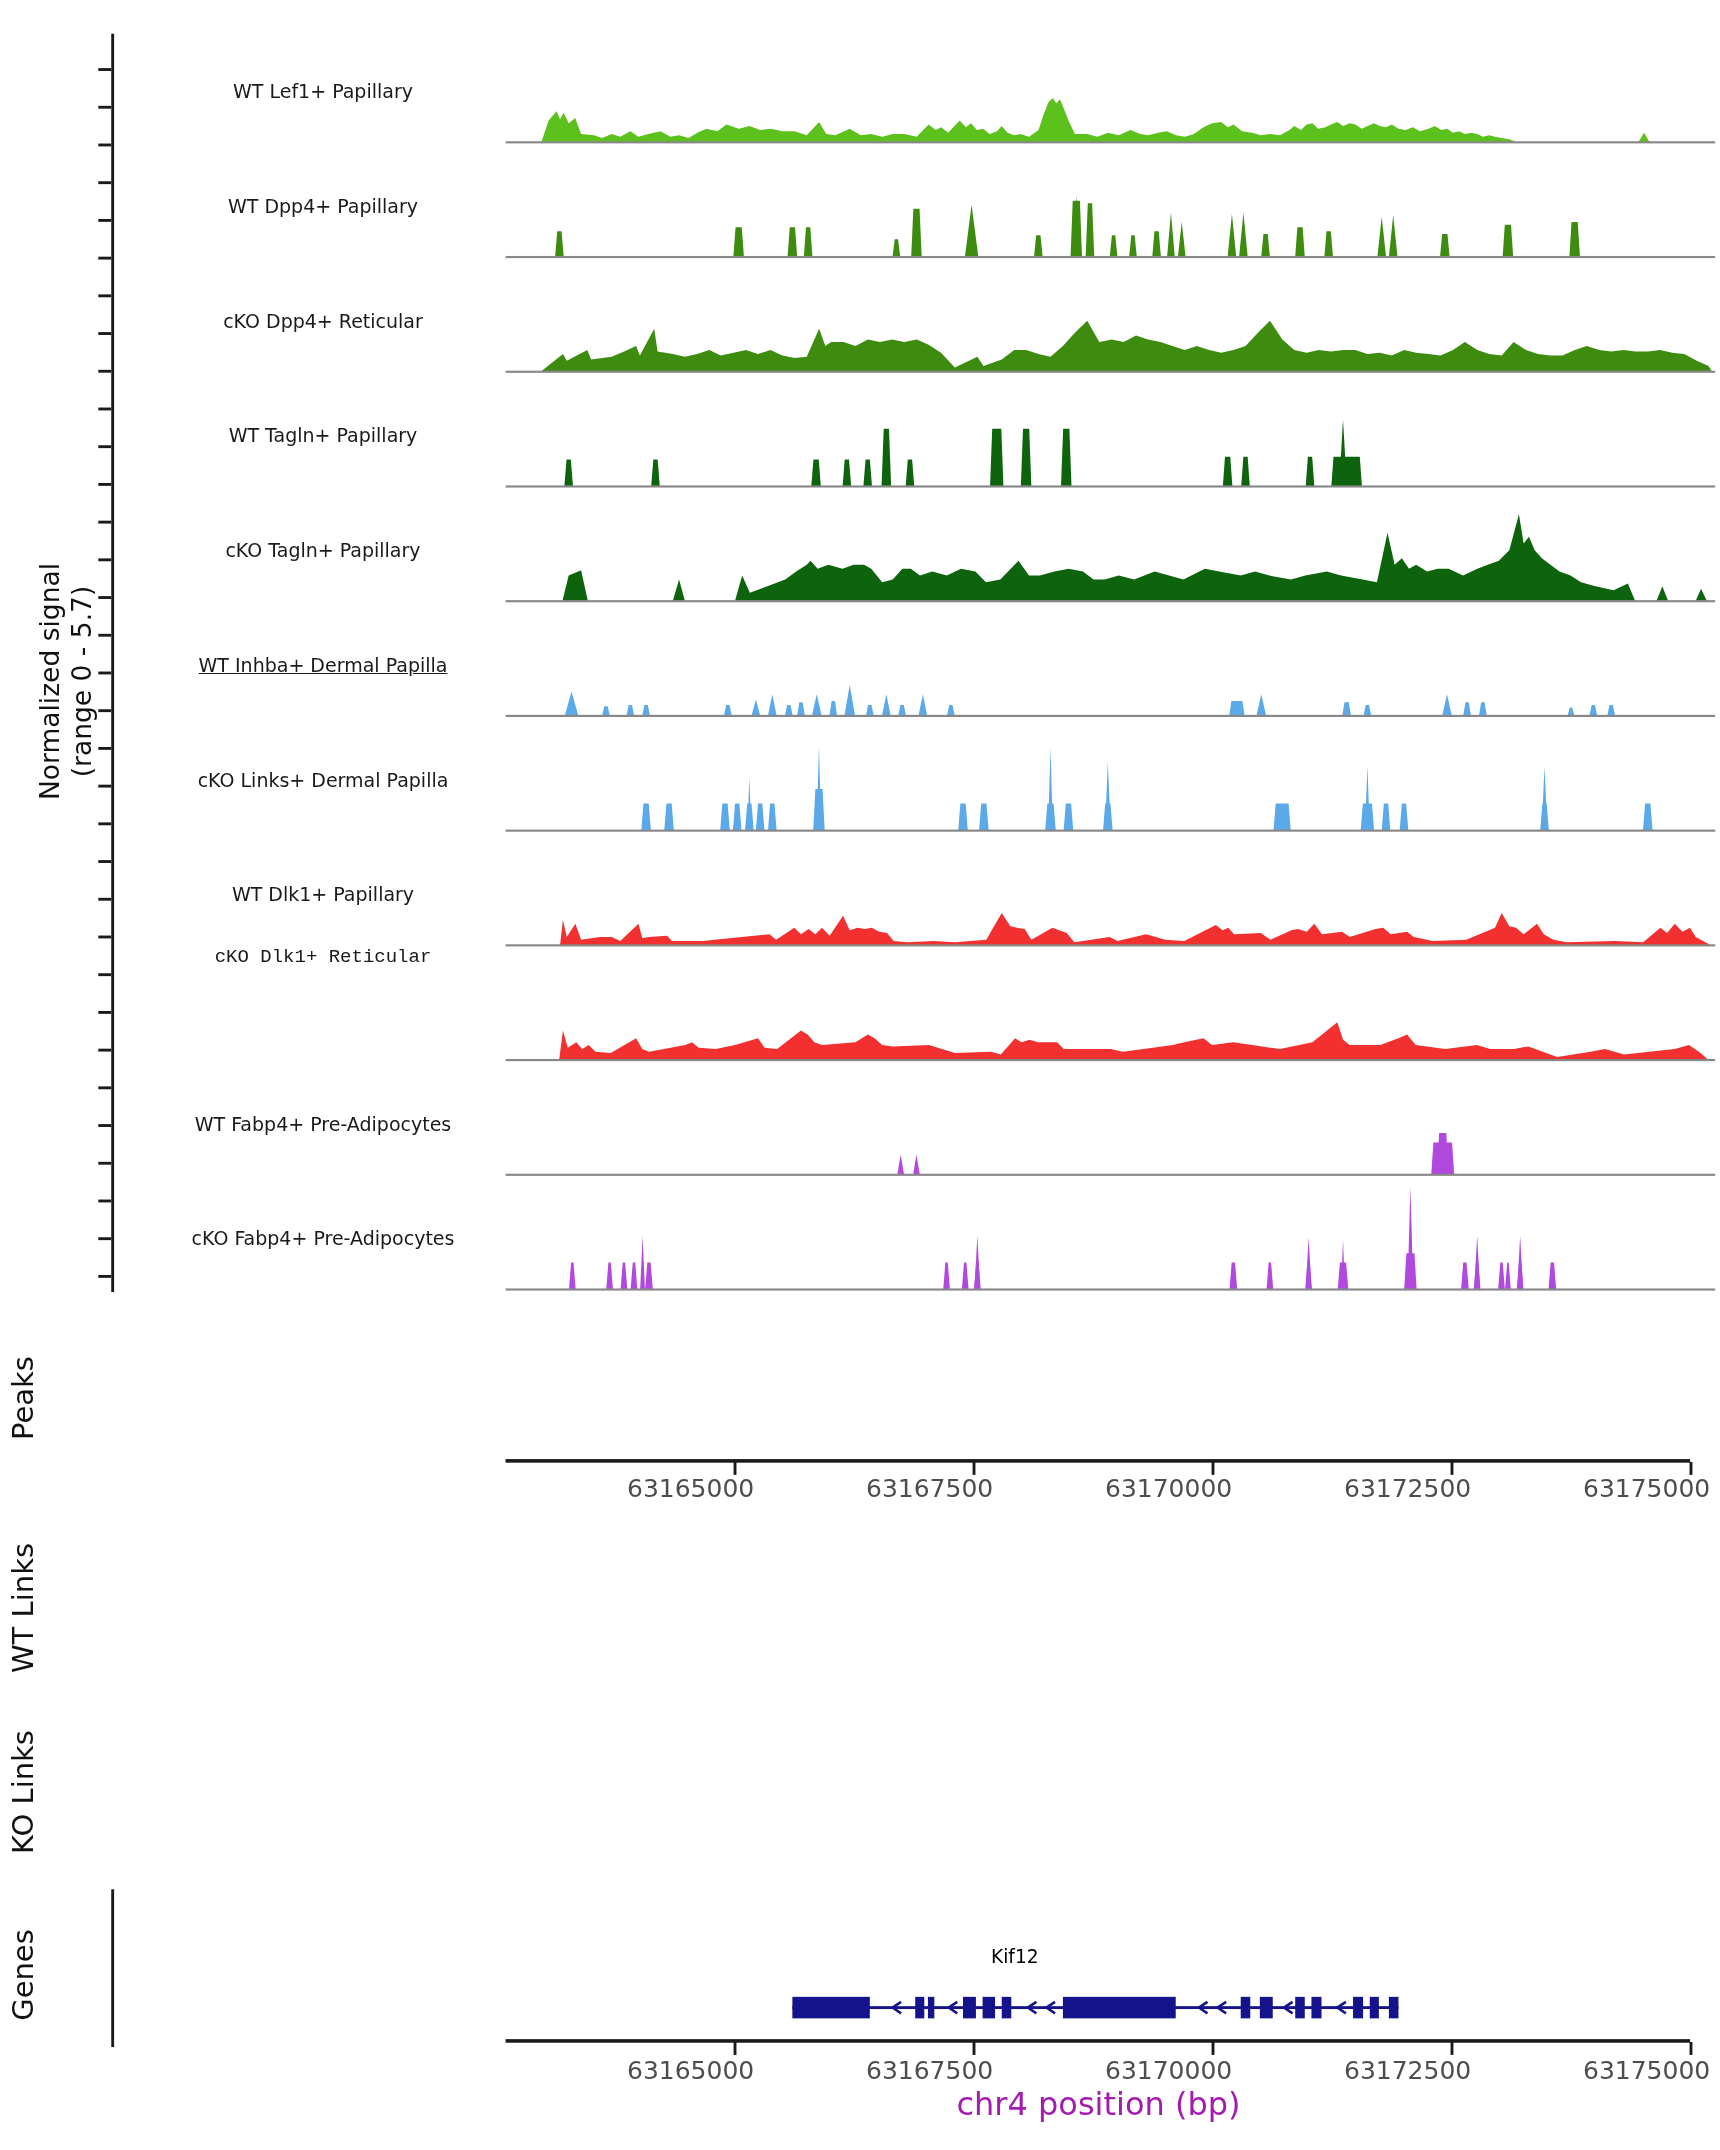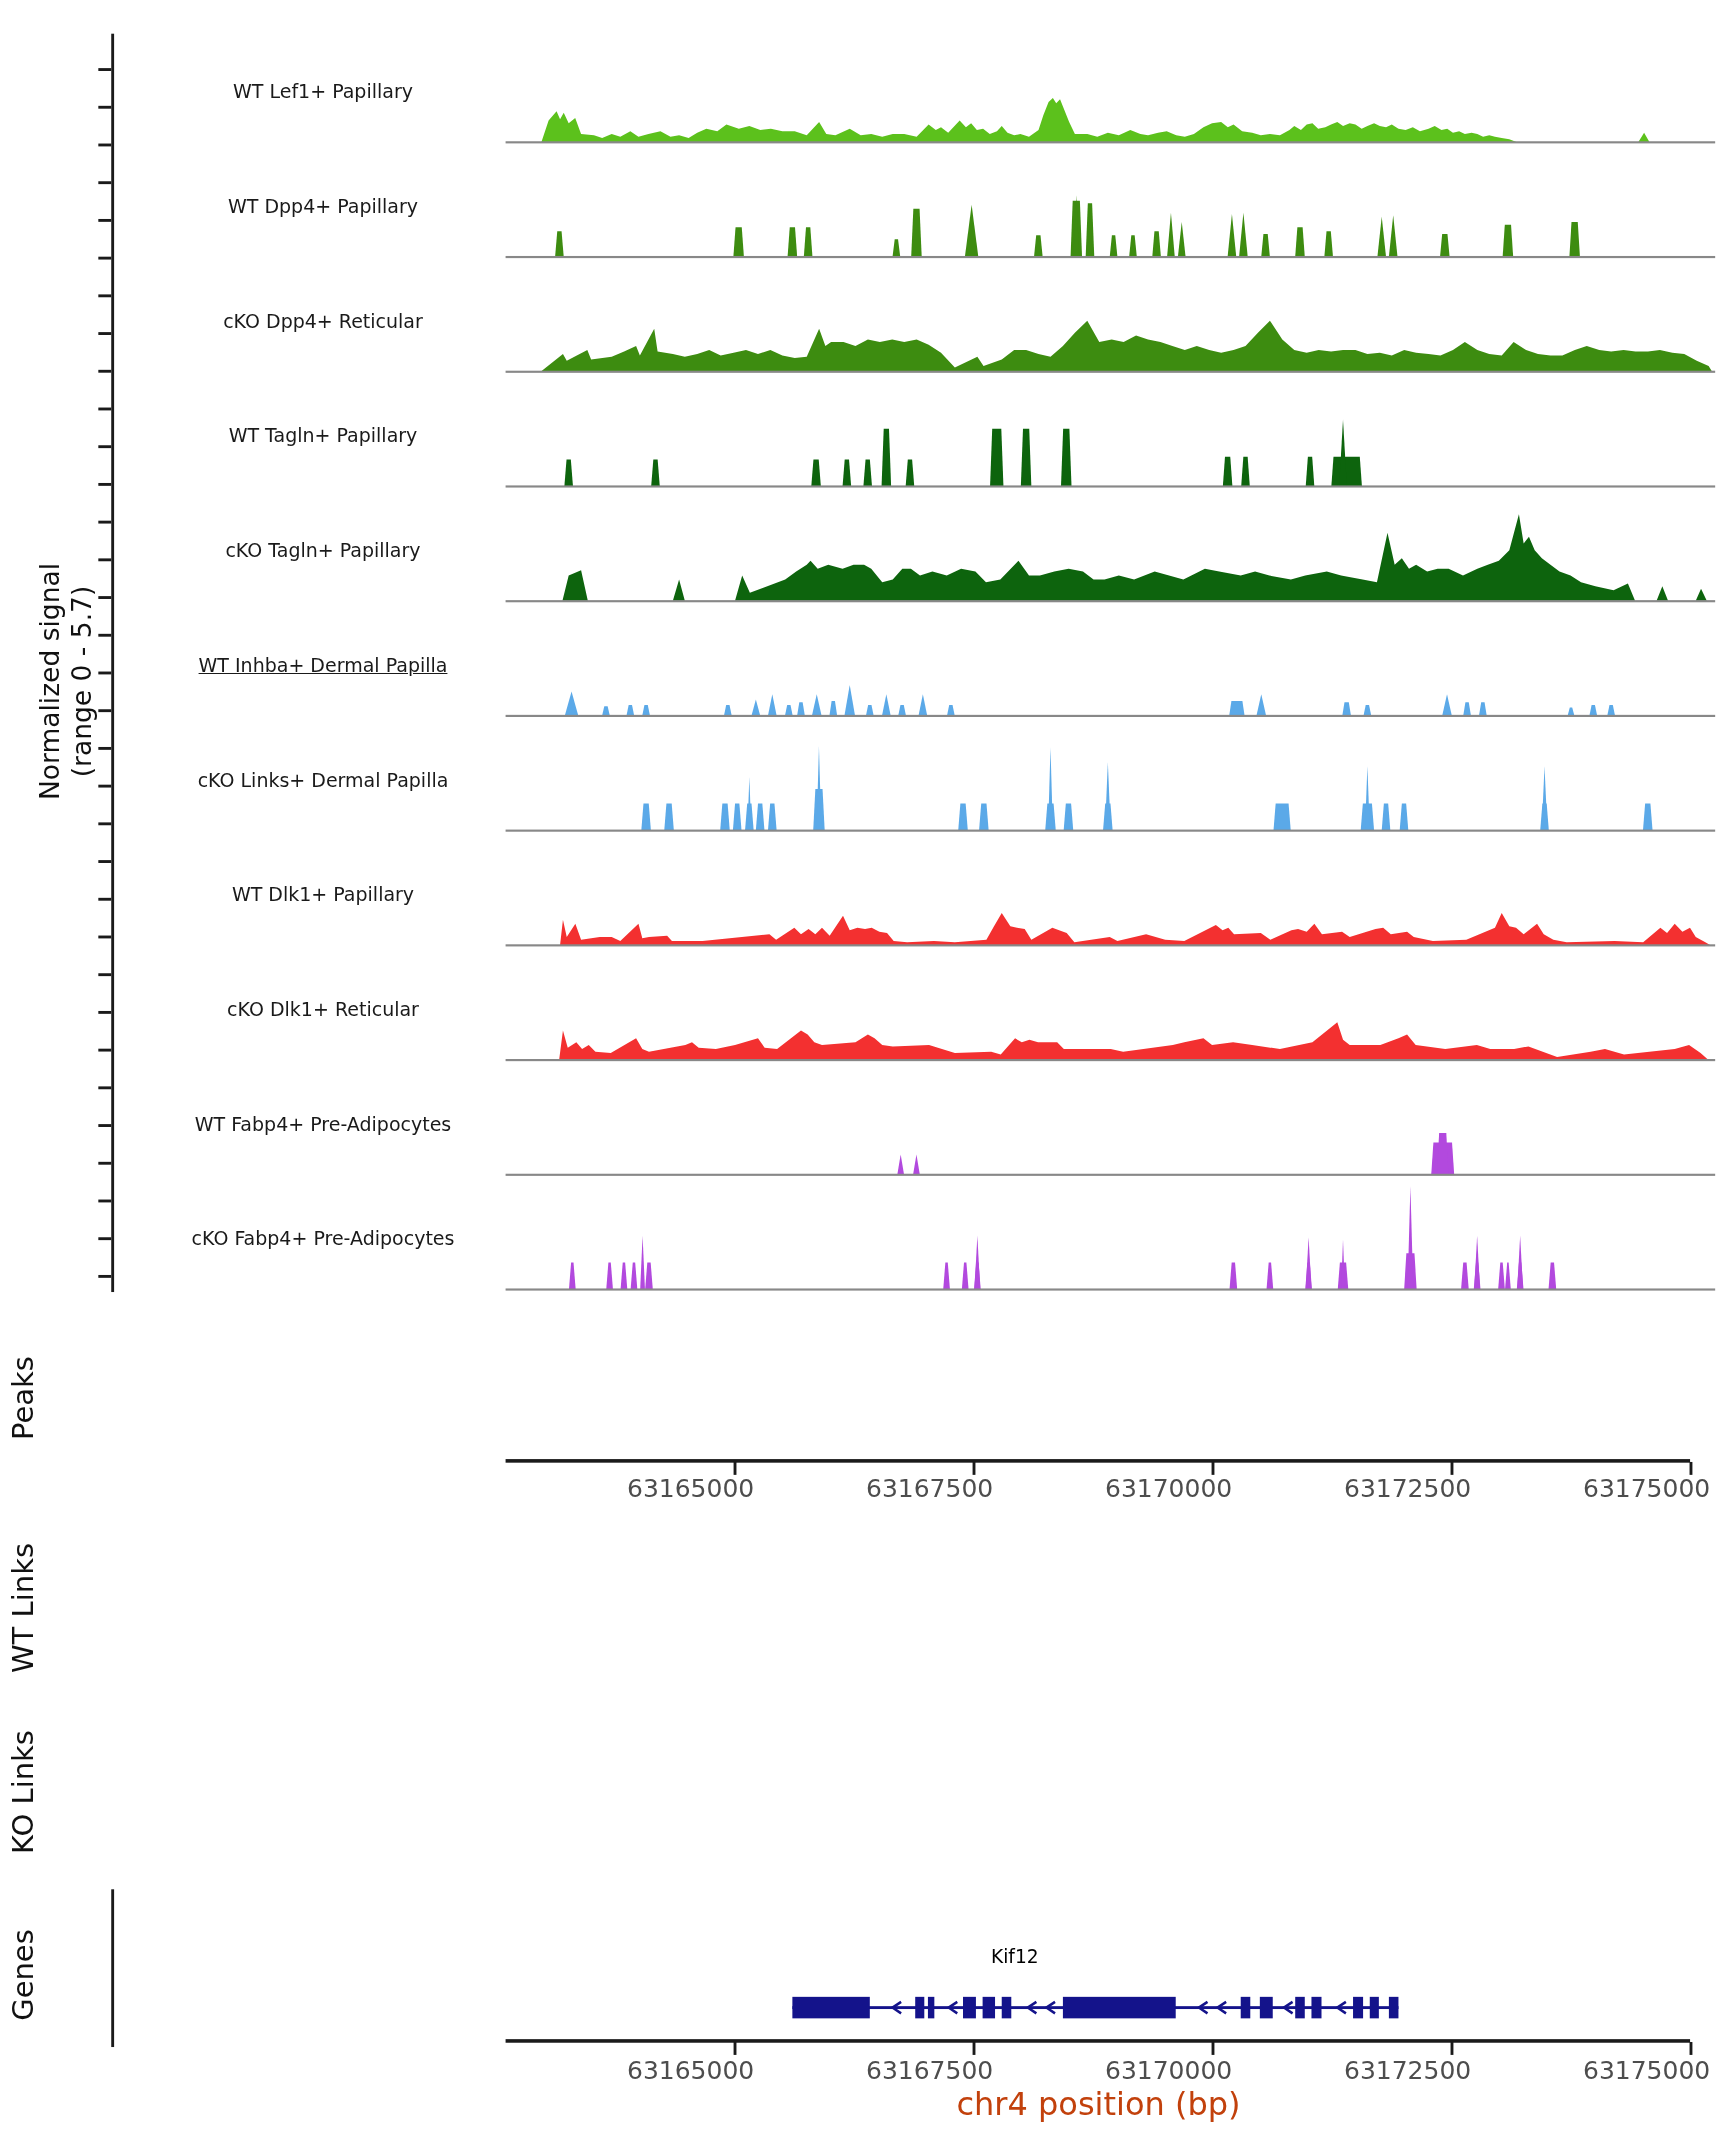--- a/index.html
+++ b/index.html
@@ -7,21 +7,21 @@
        font-family:"DejaVu Sans","Liberation Sans",sans-serif;color:#111;}
   .canvas{position:absolute;left:0;top:0;width:1721px;height:2151px;}
   svg{position:absolute;left:0;top:0;}
   .rot{position:absolute;transform:rotate(-90deg);text-align:center;white-space:nowrap;}
   .ylabel{left:-185px;top:649px;width:502px;height:65px;font-size:26.5px;line-height:32px;color:#111;}
   .rowlab{left:-85px;width:215px;font-size:29px;color:#111;}
   .track-label{position:absolute;left:108px;width:430px;text-align:center;
                font-size:19px;color:#1a1a1a;white-space:nowrap;}
   .tick-label{position:absolute;width:215px;font-size:25px;color:#4d4d4d;}
   .xaxis-title{position:absolute;left:740px;top:2085px;width:717px;text-align:center;
-               font-size:32px;color:#c2410c;}
+               font-size:32px;color:#a21caf;}
   .gene-name{position:absolute;left:991px;top:1946px;width:215px;text-align:left;
              font-size:18.6px;color:#000;}
 </style>
 </head>
 <body>
 
 <div class="canvas">
   <svg id="plot-svg" width="1721" height="2151" viewBox="0 0 2400 3000">
       <rect x="155" y="47" width="4" height="1755" fill="#1a1a1a"></rect>
       <rect x="137" y="95" width="18" height="4" fill="#1a1a1a"></rect>
@@ -249,21 +249,21 @@
 
   <div id="labels-layer">
       <div class="track-label" style="top: 80px;">WT Lef1+ Papillary</div>
       <div class="track-label" style="top: 195px;">WT Dpp4+ Papillary</div>
       <div class="track-label" style="top: 310px;">cKO Dpp4+ Reticular</div>
       <div class="track-label" style="top: 424px;">WT Tagln+ Papillary</div>
       <div class="track-label" style="top: 539px;">cKO Tagln+ Papillary</div>
       <div class="track-label" style="top: 654px; text-decoration: underline;">WT Inhba+ Dermal Papilla</div>
       <div class="track-label" style="top: 769px;">cKO Links+ Dermal Papilla</div>
       <div class="track-label" style="top: 883px;">WT Dlk1+ Papillary</div>
-      <div class="track-label" style="top: 998px;">cKO Dlk1+ Reticular</div>
+      <div class="track-label" style="top: 946px; font-family: Liberation Mono, monospace;">cKO Dlk1+ Reticular</div>
       <div class="track-label" style="top: 1113px;">WT Fabp4+ Pre-Adipocytes</div>
       <div class="track-label" style="top: 1227px;">cKO Fabp4+ Pre-Adipocytes</div>
       <div class="tick-label" style="left: 627px; top: 1474px;">63165000</div>
       <div class="tick-label" style="left: 866px; top: 1474px;">63167500</div>
       <div class="tick-label" style="left: 1105px; top: 1474px;">63170000</div>
       <div class="tick-label" style="left: 1344px; top: 1474px;">63172500</div>
       <div class="tick-label" style="left: 1583px; top: 1474px;">63175000</div>
       <div class="tick-label" style="left: 627px; top: 2056px;">63165000</div>
       <div class="tick-label" style="left: 866px; top: 2056px;">63167500</div>
       <div class="tick-label" style="left: 1105px; top: 2056px;">63170000</div>

